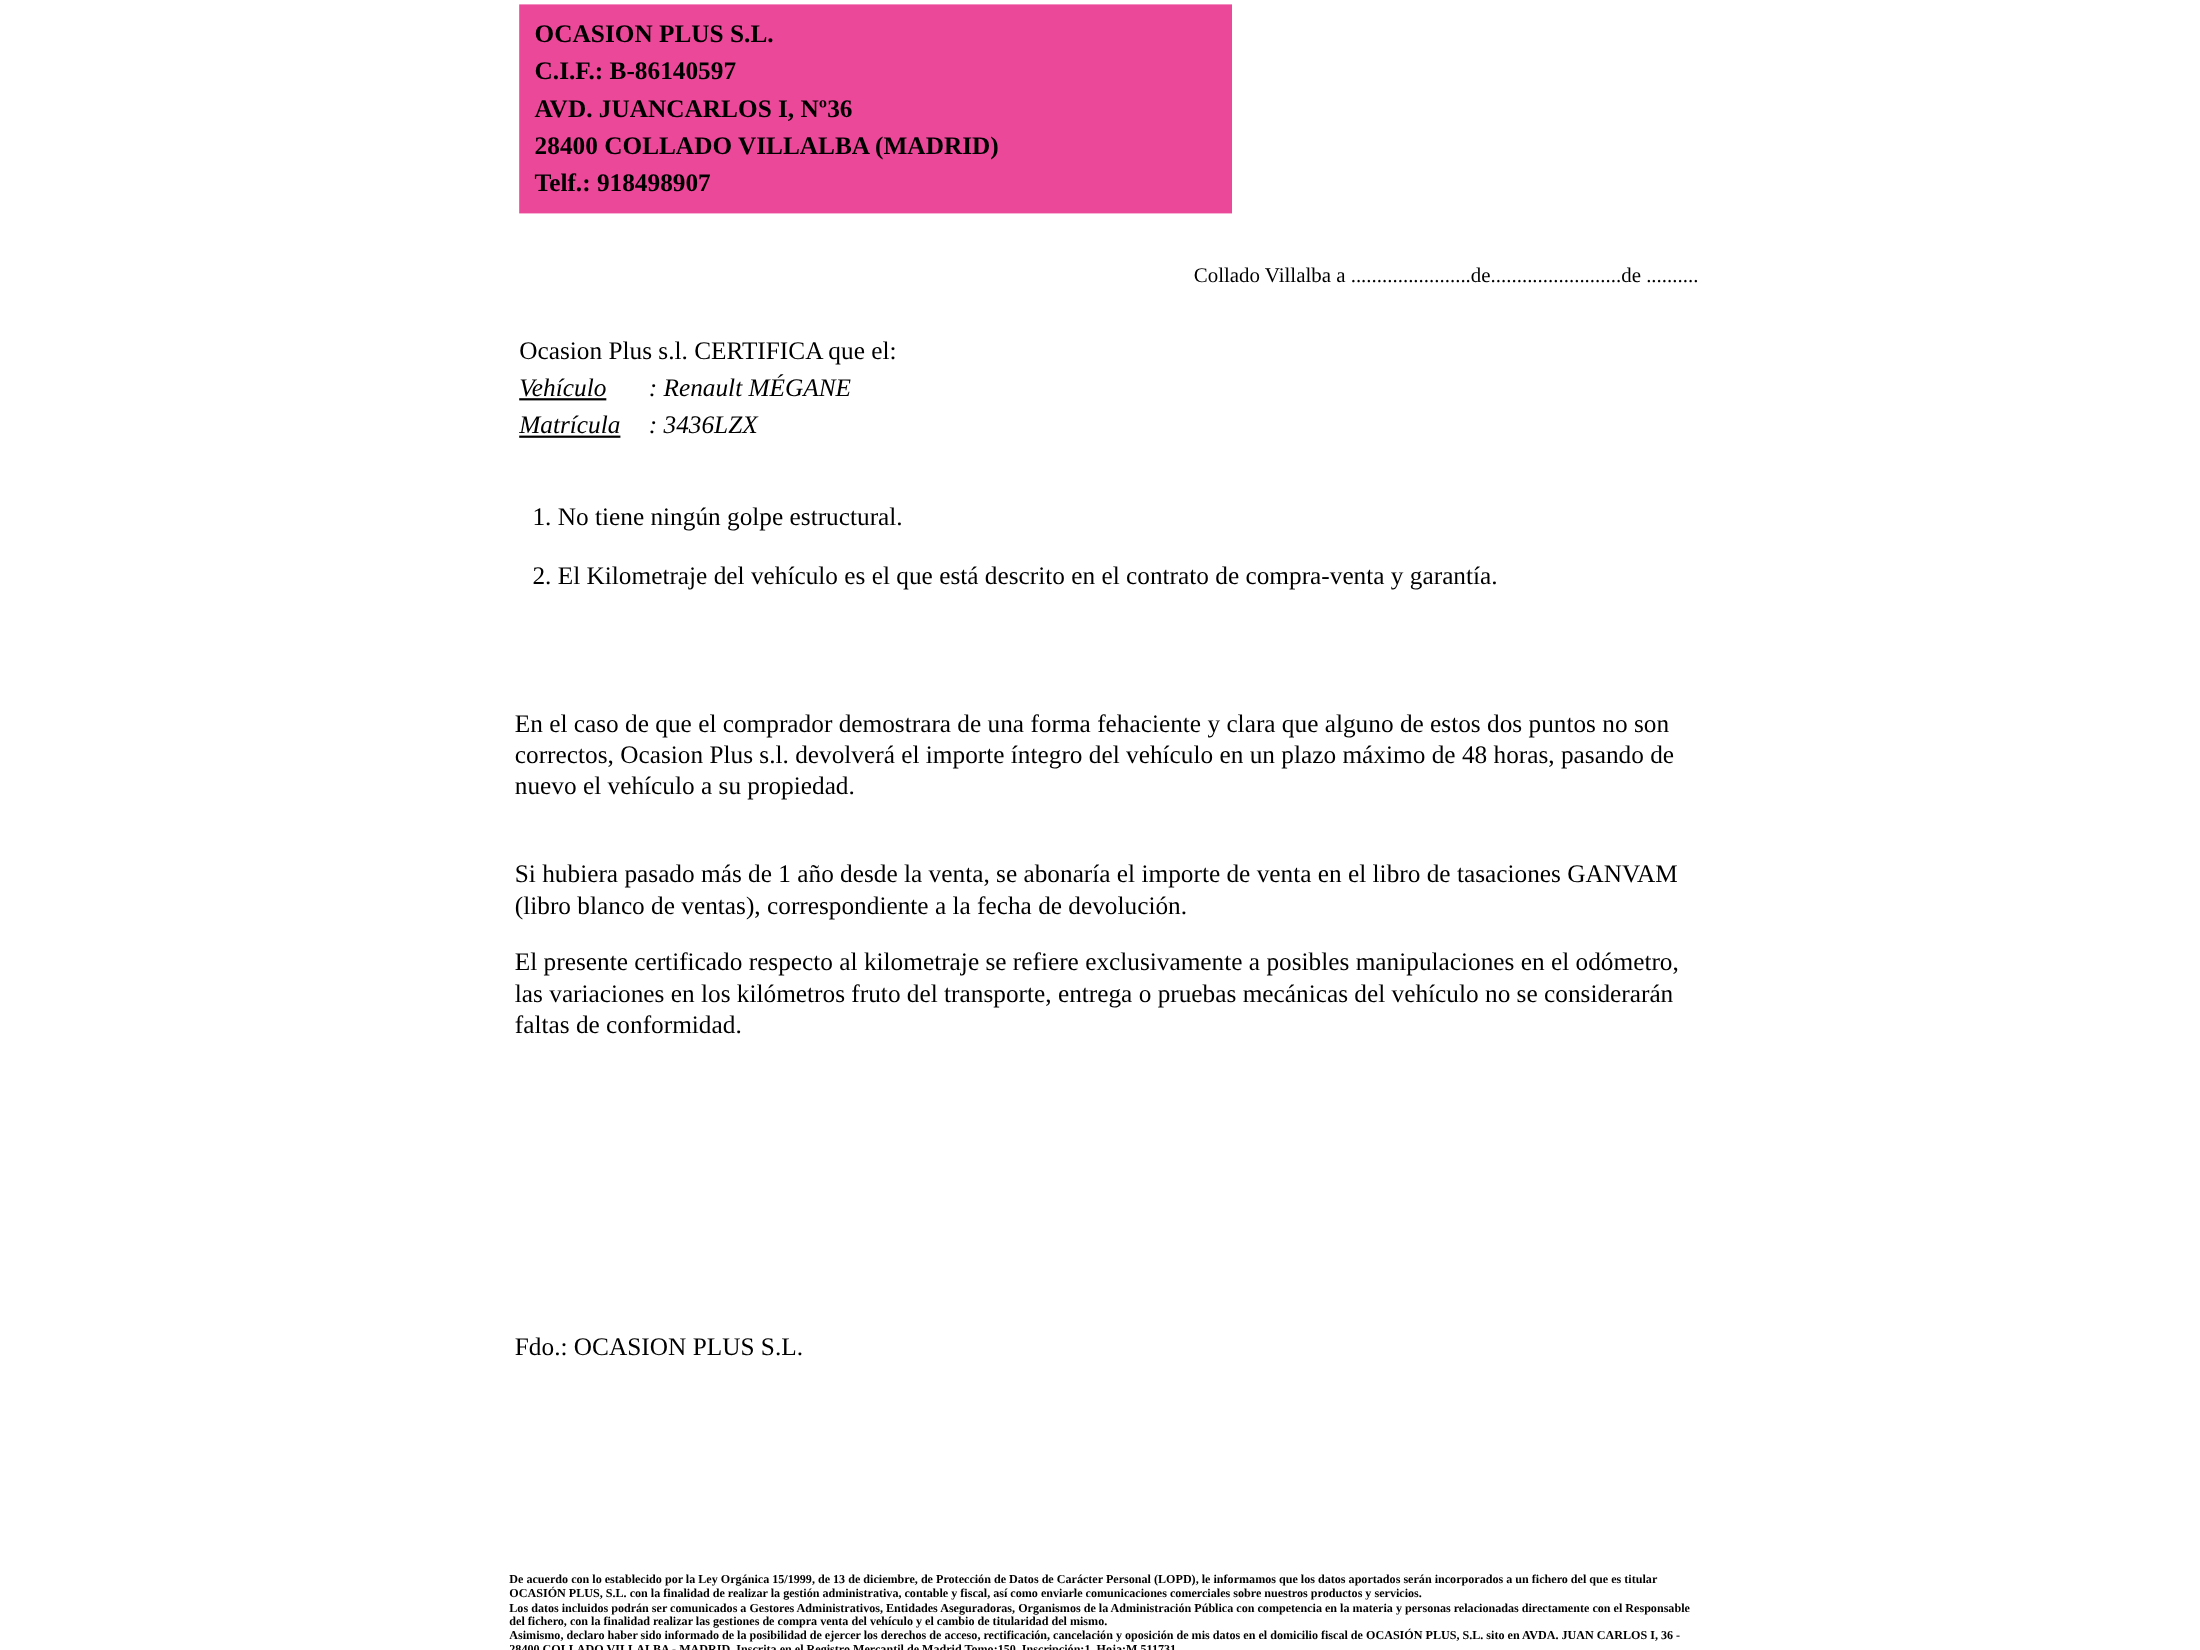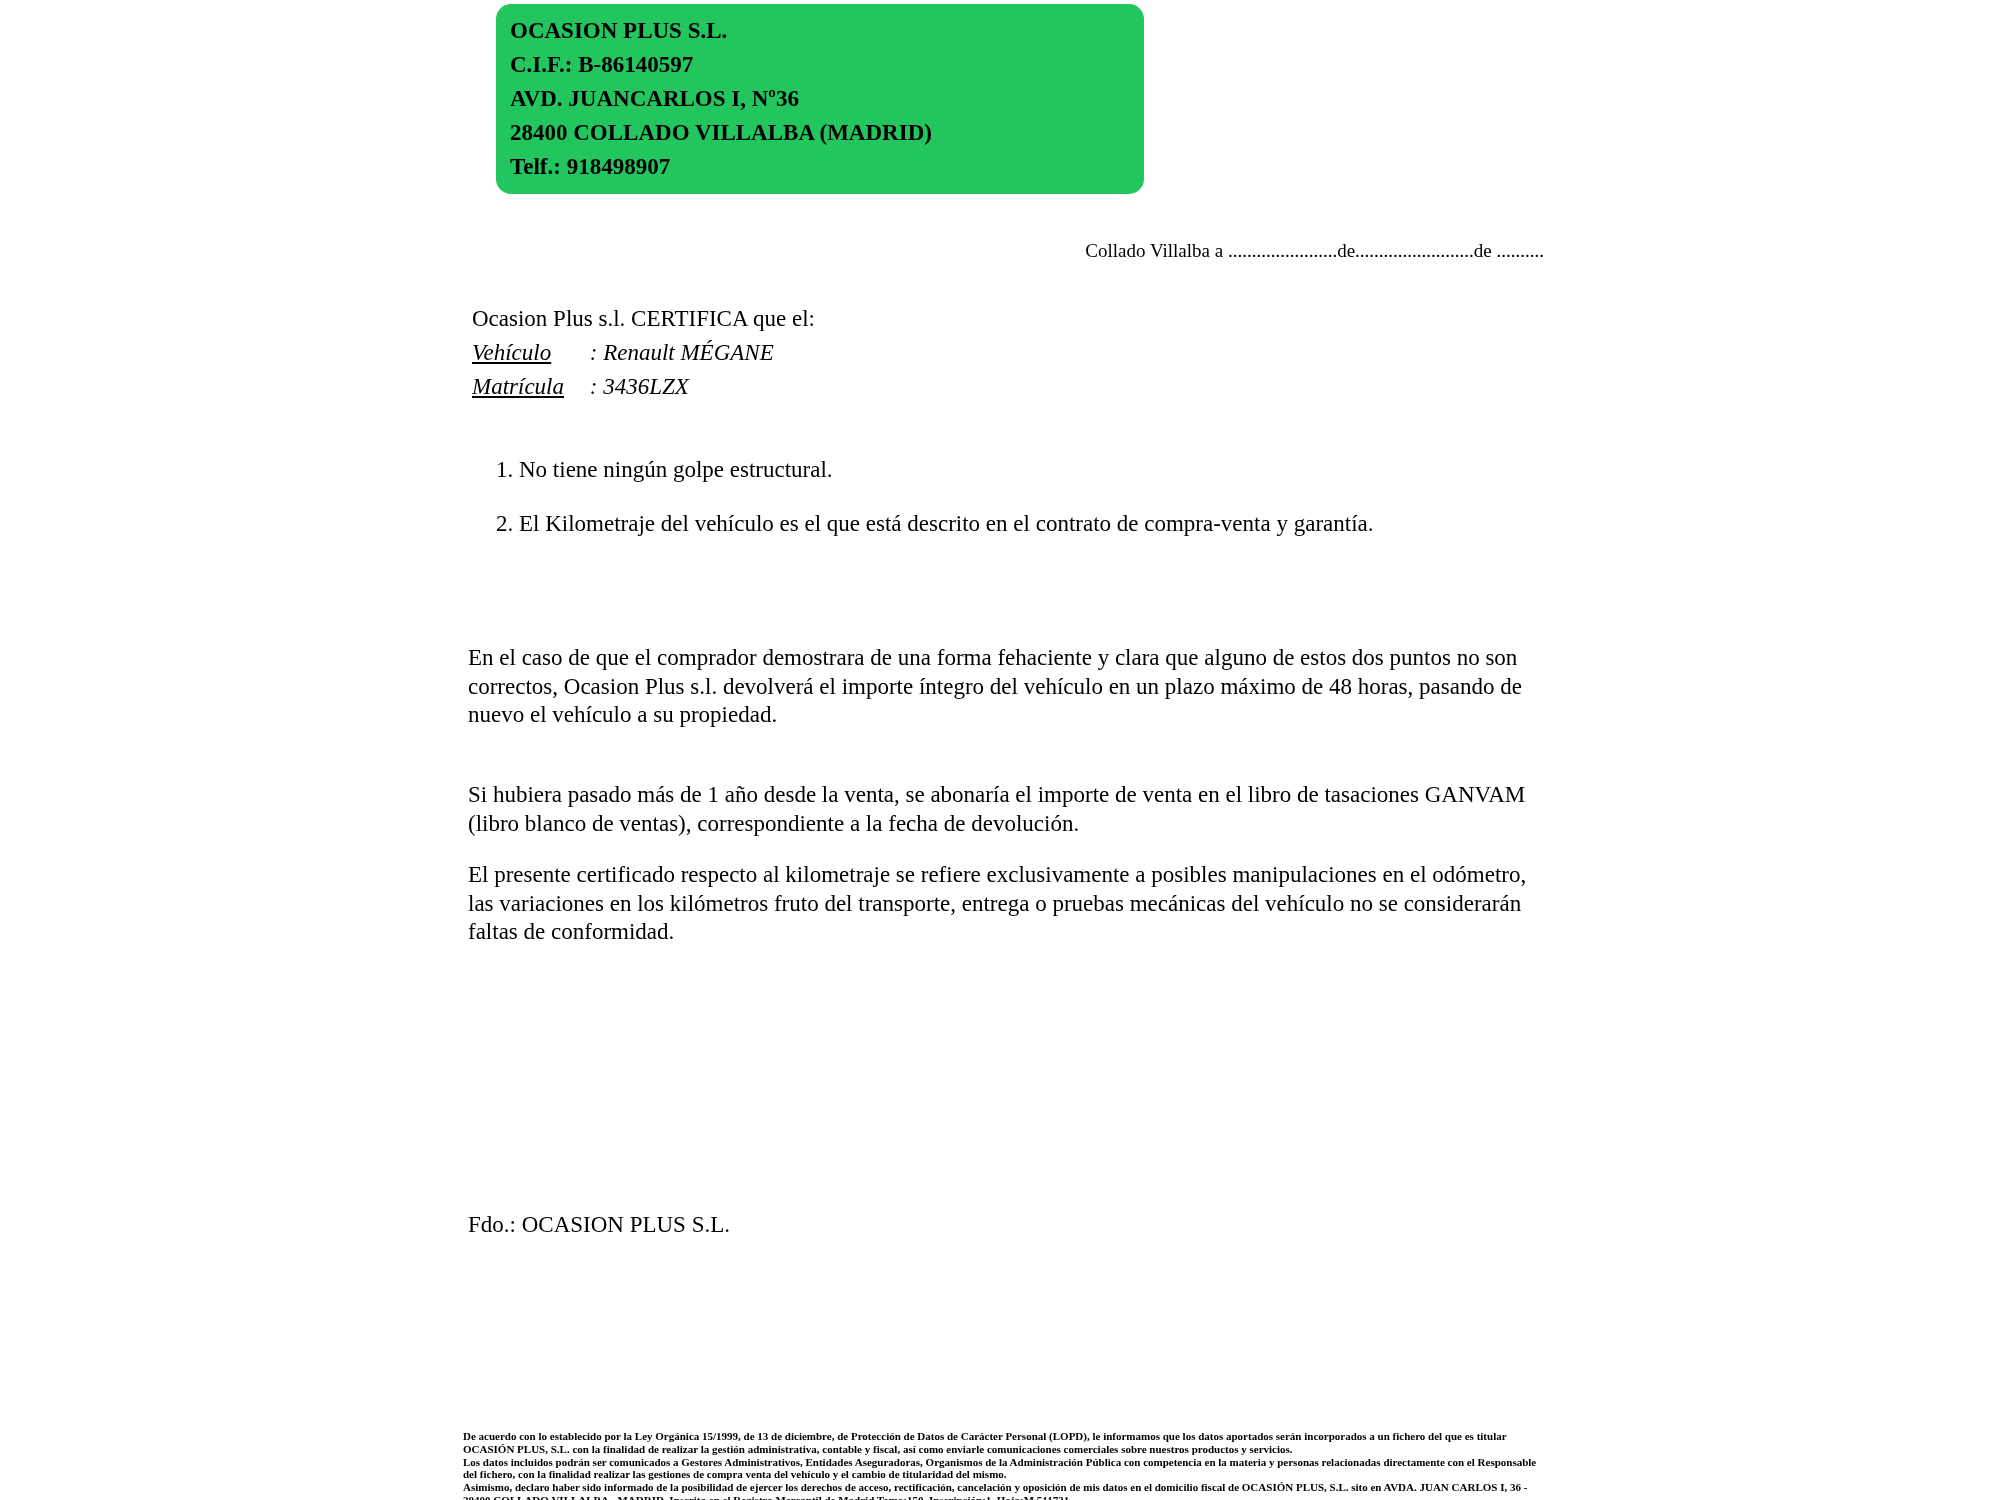--- a/index.html
+++ b/index.html
@@ -7,26 +7,25 @@
     position: relative;
     width: 2000px;
     height: 1500px;
     background: #ffffff;
     color: #000000;
     font-family: "Liberation Serif", serif;
     overflow: hidden;
   }
   .header-box {
     position: absolute;
-    left: 496px;
+    left: 472px;
     top: 4px;
     width: 622px;
-    background: #22c55e;
+    background: #ec4899;
     padding: 10px 12px 10px 14px;
-    border-radius: 15px;
   }
   .header-box .hline {
     font-weight: bold;
     font-size: 23px;
     line-height: 34px;
     white-space: nowrap;
   }
   .date-line {
     position: absolute;
     left: 470px;
@@ -44,21 +43,21 @@
     line-height: 34px;
   }
   .cert-row { white-space: nowrap; font-style: italic; }
   .cert-label {
     display: inline-block;
     width: 112px;
     text-decoration: underline;
   }
   .point {
     position: absolute;
-    left: 496px;
+    left: 484px;
     width: 1080px;
     font-size: 23px;
     line-height: 29px;
   }
   .point-1 { top: 455px; }
   .point-2 { top: 509px; }
   .para {
     position: absolute;
     left: 468px;
     width: 1078px;

